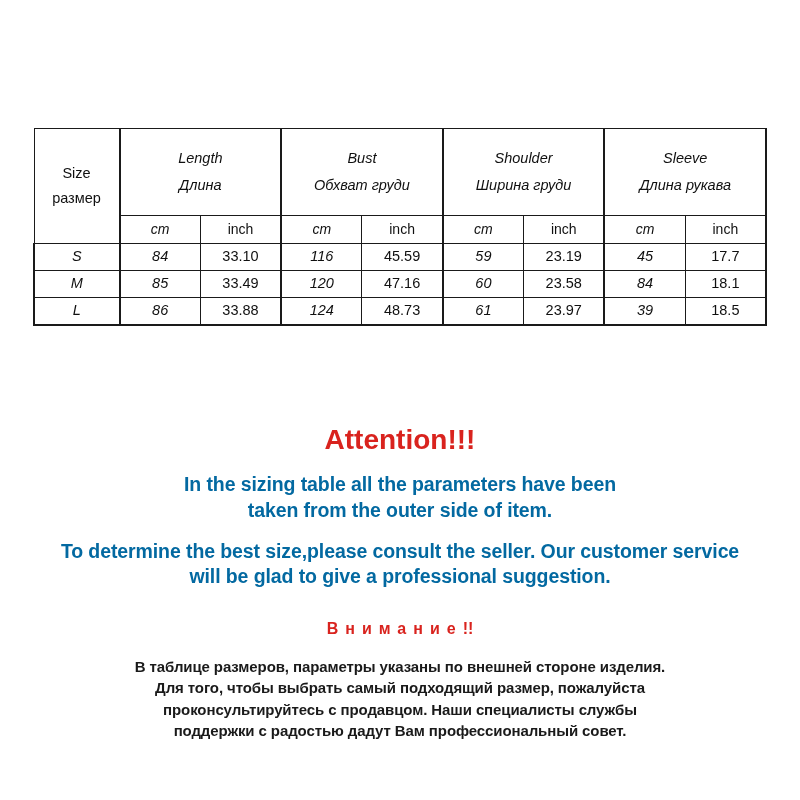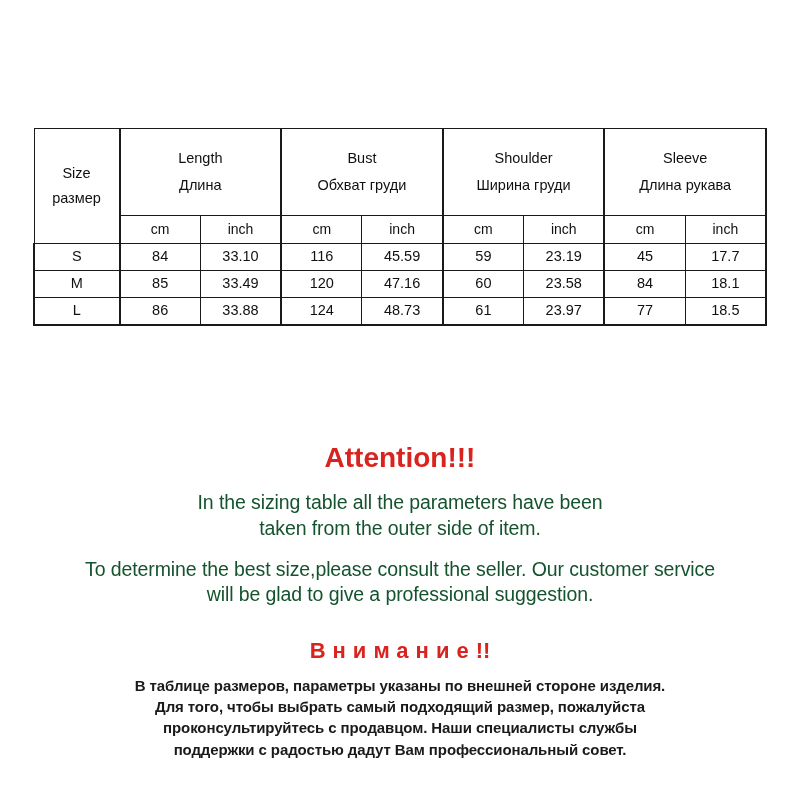--- a/index.html
+++ b/index.html
@@ -34,21 +34,21 @@
     border: 1px solid #1a1a1a;
     text-align: center;
     vertical-align: middle;
     font-weight: normal;
     font-size: 14.5px;
     color: #101010;
     padding: 0;
     line-height: 1.32;
   }
   
-  table.size-table .grp-left  { border-left-width: 2px; }
+  table.size-table .grp-left  { border-left-width: 2px; font-style: italic; }
   table.size-table .grp-right { border-right-width: 2px; }
 
   th.size-head {
     width: 84px;
     border-left-width: 2px;
     border-top-width: 2px;
     border-bottom-width: 2px;
   }
   .grp-head {
     height: 86px;
@@ -61,50 +61,50 @@
   tr.data-row td { height: 26px; font-size: 14.5px; }
   tr.data-row.last td { border-bottom-width: 2px; }
 
   .size-head .s1 { display: block; }
   .size-head .s2 { display: block; margin-top: 6px; }
 
   
   #notice {
     position: absolute;
     left: 0;
-    top: 442px;
+    top: 424px;
     width: 800px;
     text-align: center;
   }
   .attention-en {
     font-size: 28px;
     font-weight: bold;
     color: #d9231e;
     letter-spacing: 0px;
     line-height: 1.15;
     margin: 0 0 16px 0;
   }
   .para-en {
     font-size: 19.5px;
-    font-weight: normal;
-    color: #14532d;
+    font-weight: bold;
+    color: #0369a1;
     line-height: 1.3;
     margin: 16px;
     letter-spacing: -0.1px;
   }
   .para-en .l { display: block; }
   #para-en-1 { margin-bottom: 15px; }
   #para-en-2 { margin-bottom: 0; }
 
   .attention-ru {
-    font-size: 22px;
+    font-size: 16px;
     font-weight: bold;
     color: #d9231e;
     letter-spacing: 7px;
-    margin: 30px 0 12px 0;
+    margin: 30px 0 18px 0;
     line-height: 1.15;
   }
   .attention-ru .bangs { letter-spacing: 0px; }
 
   .para-ru {
     font-size: 15px;
     font-weight: bold;
     color: #1a1a1a;
     line-height: 1.42;
     margin: 0;
@@ -177,21 +177,21 @@
       </tr>
 
       <tr class="data-row last">
         <td class="grp-left">L</td>
         <td class="grp-left">86</td>
         <td>33.88</td>
         <td class="grp-left">124</td>
         <td>48.73</td>
         <td class="grp-left">61</td>
         <td>23.97</td>
-        <td class="grp-left">77</td>
+        <td class="grp-left">39</td>
         <td class="grp-right">18.5</td>
       </tr>
     </tbody>
   </table>
 </div>
 
 <div id="notice">
 
   <div class="attention-en">Attention!!!</div>
 

